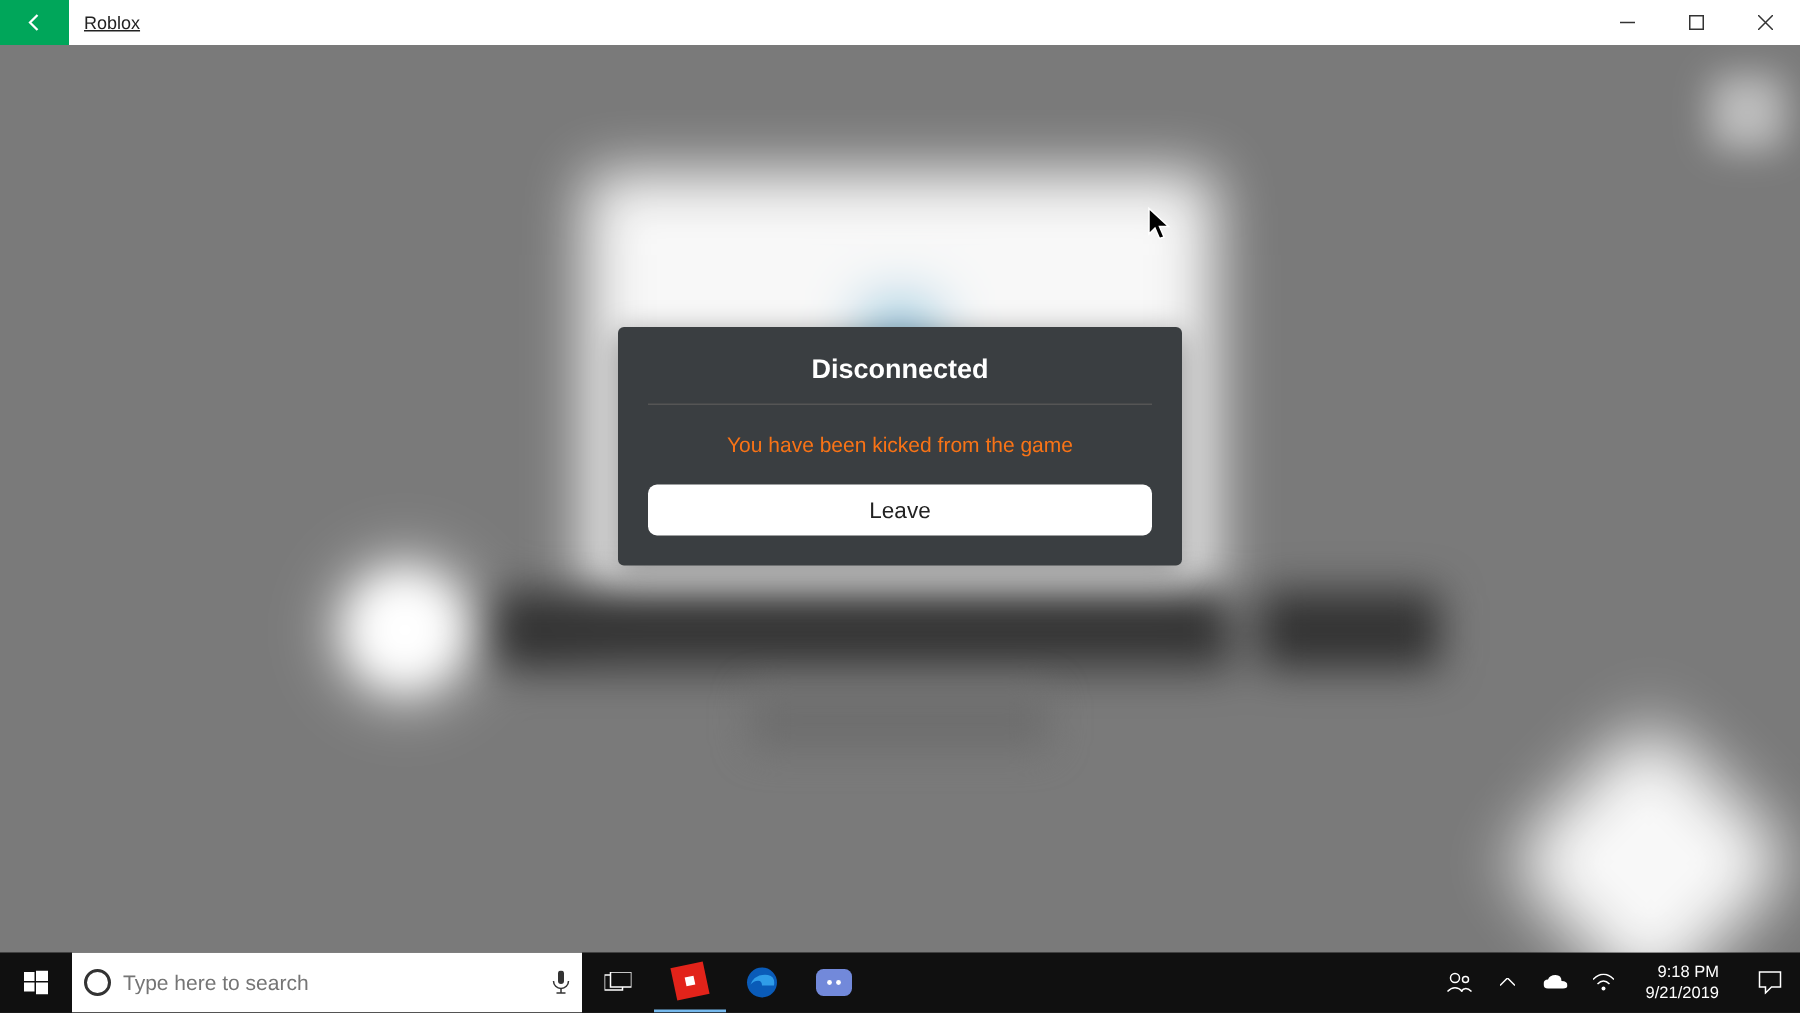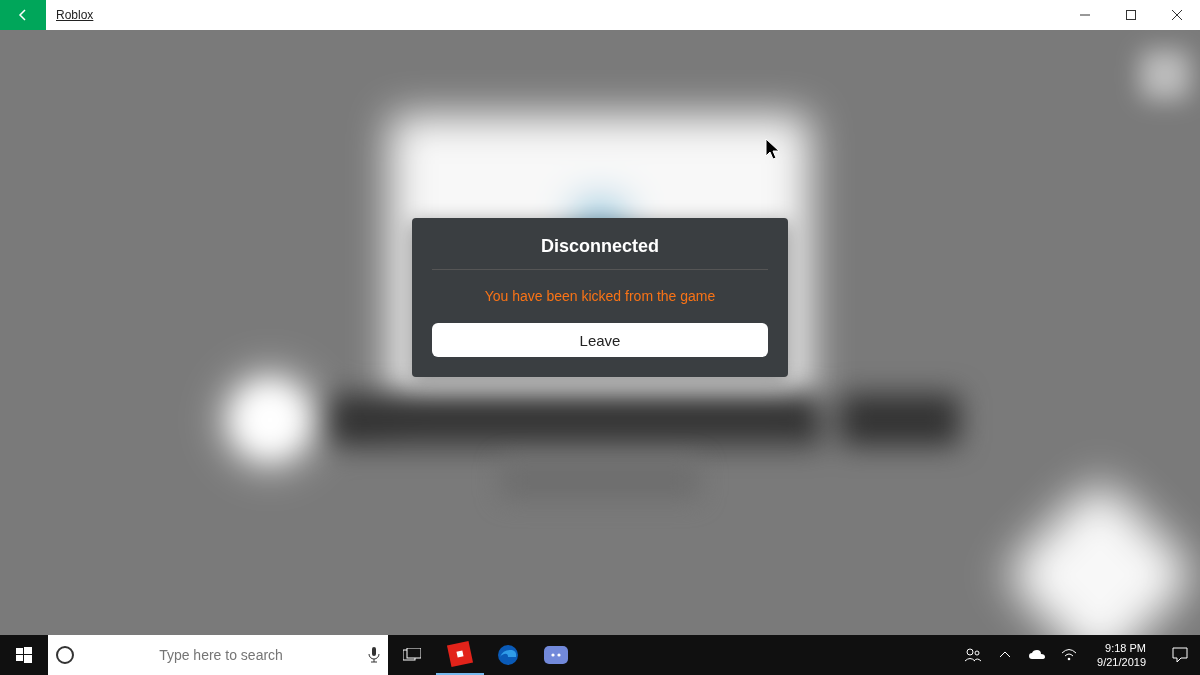--- a/index.html
+++ b/index.html
@@ -183,21 +183,20 @@
   width: 18px; height: 18px;
   border: 2px solid #333;
   border-radius: 50%;
 }
 .search-input {
   flex: 1;
   border: none; outline: none;
   font-size: 14px;
   color: #555;
   background: transparent;
-  text-align: center;
 }
 .mic { color: #333; }
 .task-icon {
   width: 48px; height: 40px;
   display: flex; align-items: center; justify-content: center;
 }
 .task-icon.active { border-bottom: 2px solid #76b9ed; }
 .roblox-ico {
   width: 22px; height: 22px;
   background: #e2231a;

